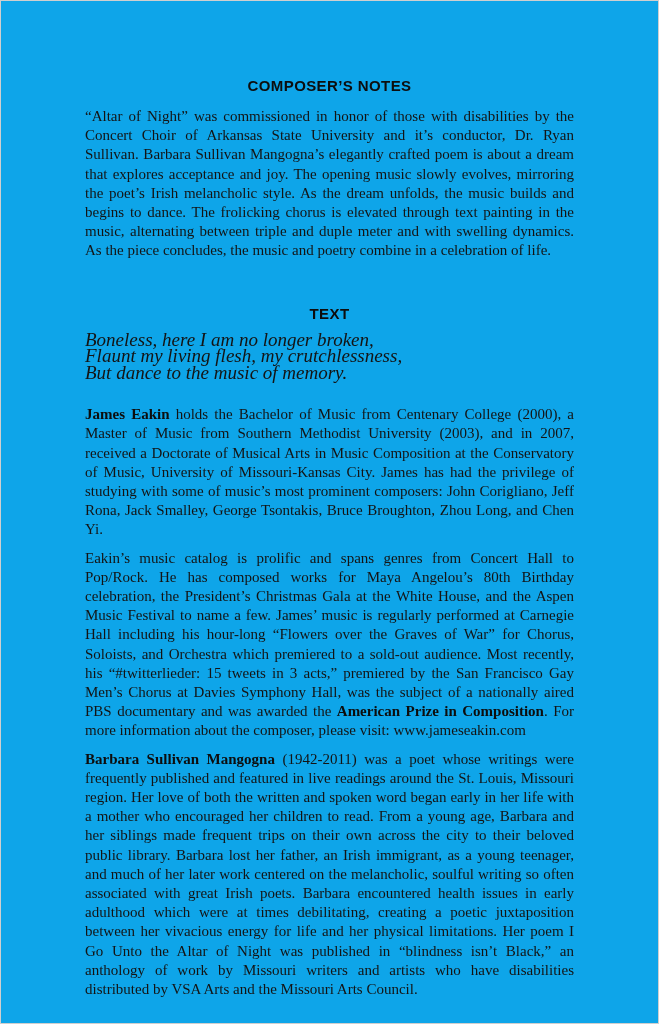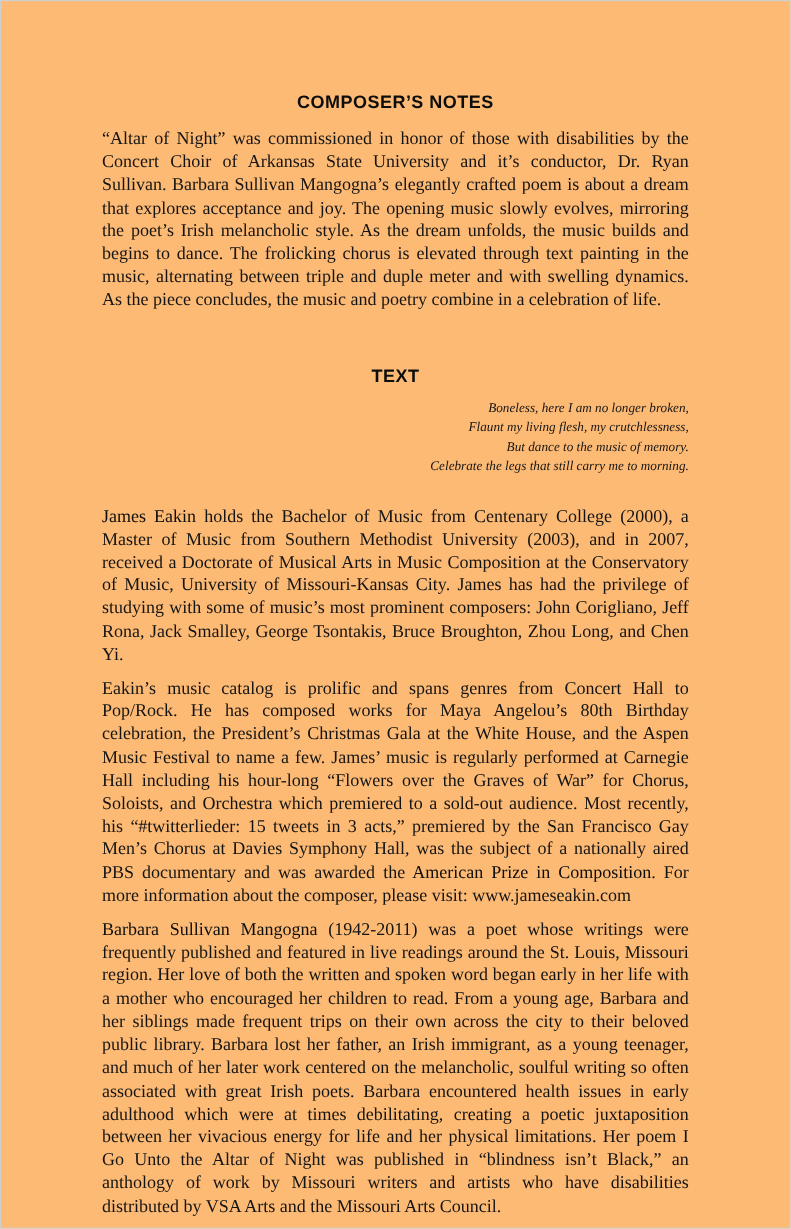--- a/index.html
+++ b/index.html
@@ -5,21 +5,21 @@
   html, body {
     margin: 0;
     padding: 0;
     background: #ffffff;
   }
   .page {
     position: relative;
     width: 659px;
     height: 1024px;
     box-sizing: border-box;
-    background: #fdba74;
+    background: #0ea5e9;
     border: 1px solid #cfcfcf;
     padding: 76px 84px 0 84px;
     font-family: "Liberation Serif", serif;
     color: #111111;
     overflow: hidden;
   }
   .section-heading {
     font-family: "Liberation Sans", sans-serif;
     font-size: 15px;
     font-weight: bold;
@@ -36,54 +36,53 @@
     font-size: 15px;
     line-height: 19.2px;
     text-align: justify;
     margin: 0 0 9px 0;
     color: #141414;
   }
   .para:last-child {
     margin-bottom: 0;
   }
   .poem {
-    text-align: right;
+    text-align: left;
     font-style: italic;
-    font-size: 11px;
+    font-size: 19px;
     line-height: 16.5px;
     margin: 0 0 24px 0;
     color: #141414;
   }
   .bio-para {
     margin-top: 0;
   }
   .first-bio {
     margin-top: 22px;
   }
   strong {
-    font-weight: normal;
+    font-weight: bold;
     color: #0d0d0d;
   }
 </style>
 </head>
 <body>
 
 <div class="page">
 
   <h1 class="section-heading">COMPOSER’S NOTES</h1>
 
   <p class="para">“Altar of Night” was commissioned in honor of those with disabilities by the Concert Choir of Arkansas State University and it’s conductor, Dr. Ryan Sullivan. Barbara Sullivan Mangogna’s elegantly crafted poem is about a dream that explores acceptance and joy. The opening music slowly evolves, mirroring the poet’s Irish melancholic style. As the dream unfolds, the music builds and begins to dance. The frolicking chorus is elevated through text painting in the music, alternating between triple and duple meter and with swelling dynamics. As the piece concludes, the music and poetry combine in a celebration of life.</p>
 
   <h1 class="section-heading text-heading">TEXT</h1>
 
   <div class="poem">
     <div class="poem-line">Boneless, here I am no longer broken,</div>
     <div class="poem-line">Flaunt my living flesh, my crutchlessness,</div>
     <div class="poem-line">But dance to the music of memory.</div>
-    <div class="poem-line">Celebrate the legs that still carry me to morning.</div>
   </div>
 
   <p class="para bio-para first-bio"><strong>James Eakin</strong><span> holds the Bachelor of Music from Centenary College (2000), a Master of Music from Southern Methodist University (2003), and in 2007, received a Doctorate of Musical Arts in Music Composition at the Conservatory of Music, University of Missouri-Kansas City. James has had the privilege of studying with some of music’s most prominent composers: John Corigliano, Jeff Rona, Jack Smalley, George Tsontakis, Bruce Broughton, Zhou Long, and Chen Yi.</span></p>
 
   <p class="para"><span>Eakin’s music catalog is prolific and spans genres from Concert Hall to Pop/Rock. He has composed works for Maya Angelou’s 80th Birthday celebration, the President’s Christmas Gala at the White House, and the Aspen Music Festival to name a few. James’ music is regularly performed at Carnegie Hall including his hour-long “Flowers over the Graves of War” for Chorus, Soloists, and Orchestra which premiered to a sold-out audience. Most recently, his “#twitterlieder: 15 tweets in 3 acts,” premiered by the San Francisco Gay Men’s Chorus at Davies Symphony Hall, was the subject of a nationally aired PBS documentary and was awarded the </span><strong>American Prize in Composition</strong><span>. For more information about the composer, please visit: </span><span>www.jameseakin.com</span></p>
 
   <p class="para"><strong>Barbara Sullivan Mangogna</strong><span> (1942-2011) was a poet whose writings were frequently published and featured in live readings around the St. Louis, Missouri region. Her love of both the written and spoken word began early in her life with a mother who encouraged her children to read. From a young age, Barbara and her siblings made frequent trips on their own across the city to their beloved public library. Barbara lost her father, an Irish immigrant, as a young teenager, and much of her later work centered on the melancholic, soulful writing so often associated with great Irish poets. Barbara encountered health issues in early adulthood which were at times debilitating, creating a poetic juxtaposition between her vivacious energy for life and her physical limitations. Her poem I Go Unto the Altar of Night was published in “blindness isn’t Black,” an anthology of work by Missouri writers and artists who have disabilities distributed by VSA Arts and the Missouri Arts Council.</span></p>
 
 </div>
 

